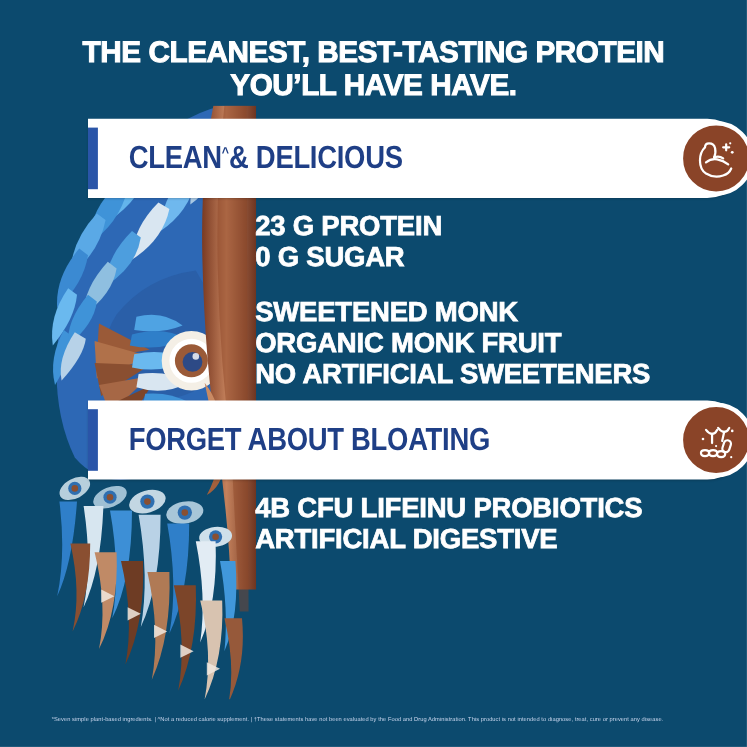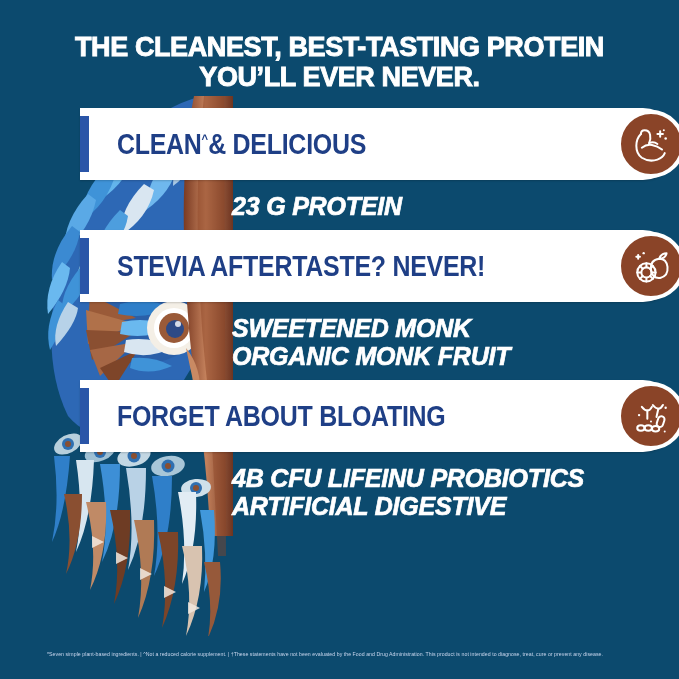--- a/index.html
+++ b/index.html
@@ -98,21 +98,20 @@
     align-items:center;
     justify-content:center;
     z-index:3;
   }
   .badge svg { width:44px; height:44px; display:block; }
 
   .bullets {
     margin-left:232px;
     padding:12px 0 6px 0;
     color:#ffffff;
-    font-style:italic;
   }
   .bullets .line {
     font-size:25px;
     font-weight:bold;
     line-height:1.12;
     letter-spacing:-0.2px;
     color:#ffffff;
     -webkit-text-stroke:0.7px #ffffff;
     white-space:nowrap;
   }
@@ -130,21 +129,21 @@
     white-space:nowrap;
   }
 </style>
 </head>
 <body>
 
 <div id="poster">
 
   <div class="headline">
     <span>THE CLEANEST, BEST-TASTING PROTEIN</span>
-    <span class="l2">YOU’LL EVER NEVER.</span>
+    <span class="l2">YOU’LL HAVE HAVE.</span>
   </div>
 
   <div class="owl-wrap">
     <svg class="owl-svg" viewBox="0 0 205 540" xmlns="http://www.w3.org/2000/svg">
       <defs>
         <clipPath id="owlclip">
             <rect x="0" y="0" width="205" height="540"></rect>
           </clipPath>
         <linearGradient id="beakG" x1="0" y1="0" x2="1" y2="0">
           <stop offset="0%" stop-color="#7a3a22"></stop>
@@ -268,41 +267,29 @@
             <path d="M14 28 q5 -4 11 -3 q6 1 11 5"></path>
             <path d="M22 23 q5 -2 9 1"></path>
             <path d="M34 10 l0 6 M31 13 l6 0"></path>
             <circle cx="40" cy="18" r="1.4" fill="#ffffff" stroke="none"></circle>
             <circle cx="38" cy="9" r="1.1" fill="#ffffff" stroke="none"></circle>
           </svg>
         </div>
       </div>
       <div class="bullets">
         <div class="line">23 G PROTEIN</div>
+        <div class="line">0 G SUGAR</div>
       </div>
     </div>
 
     <div class="feature">
-      <div class="banner">
-        <div class="banner-title"><span>STEVIA AFTERTASTE? NEVER!</span></div>
-        <div class="badge">
-          <svg viewBox="0 0 48 48" fill="none" stroke="#ffffff" stroke-width="2.2" stroke-linecap="round" stroke-linejoin="round">
-            <path d="M33 16 q8 0 9 9 q1 10 -8 12 q-9 1 -10 -9 q-1 -11 9 -12 z"></path>
-            <path d="M33 16 q2 -6 8 -6 q-1 6 -8 6 z"></path>
-            <circle cx="19" cy="31" r="10"></circle>
-            <circle cx="19" cy="31" r="5.5"></circle>
-            <path d="M19 21 l0 4 M19 37 l0 4 M9 31 l4 0 M25 31 l4 0 M12 24 l3 3 M26 38 l-3 -3 M26 24 l-3 3 M12 38 l3 -3"></path>
-            <path d="M10 12 l0 4 M8 14 l4 0"></path>
-            <circle cx="16" cy="10" r="1.3" fill="#ffffff" stroke="none"></circle>
-          </svg>
-        </div>
-      </div>
       <div class="bullets">
         <div class="line">SWEETENED MONK</div>
         <div class="line">ORGANIC MONK FRUIT</div>
+        <div class="line">NO ARTIFICIAL SWEETENERS</div>
       </div>
     </div>
 
     <div class="feature">
       <div class="banner">
         <div class="banner-title"><span>FORGET ABOUT BLOATING</span></div>
         <div class="badge">
           <svg viewBox="0 0 48 48" fill="none" stroke="#ffffff" stroke-width="2.2" stroke-linecap="round" stroke-linejoin="round">
             <path d="M14 14 q3 4 6 4 q3 0 5 -4"></path>
             <path d="M20 18 l0 9"></path>

